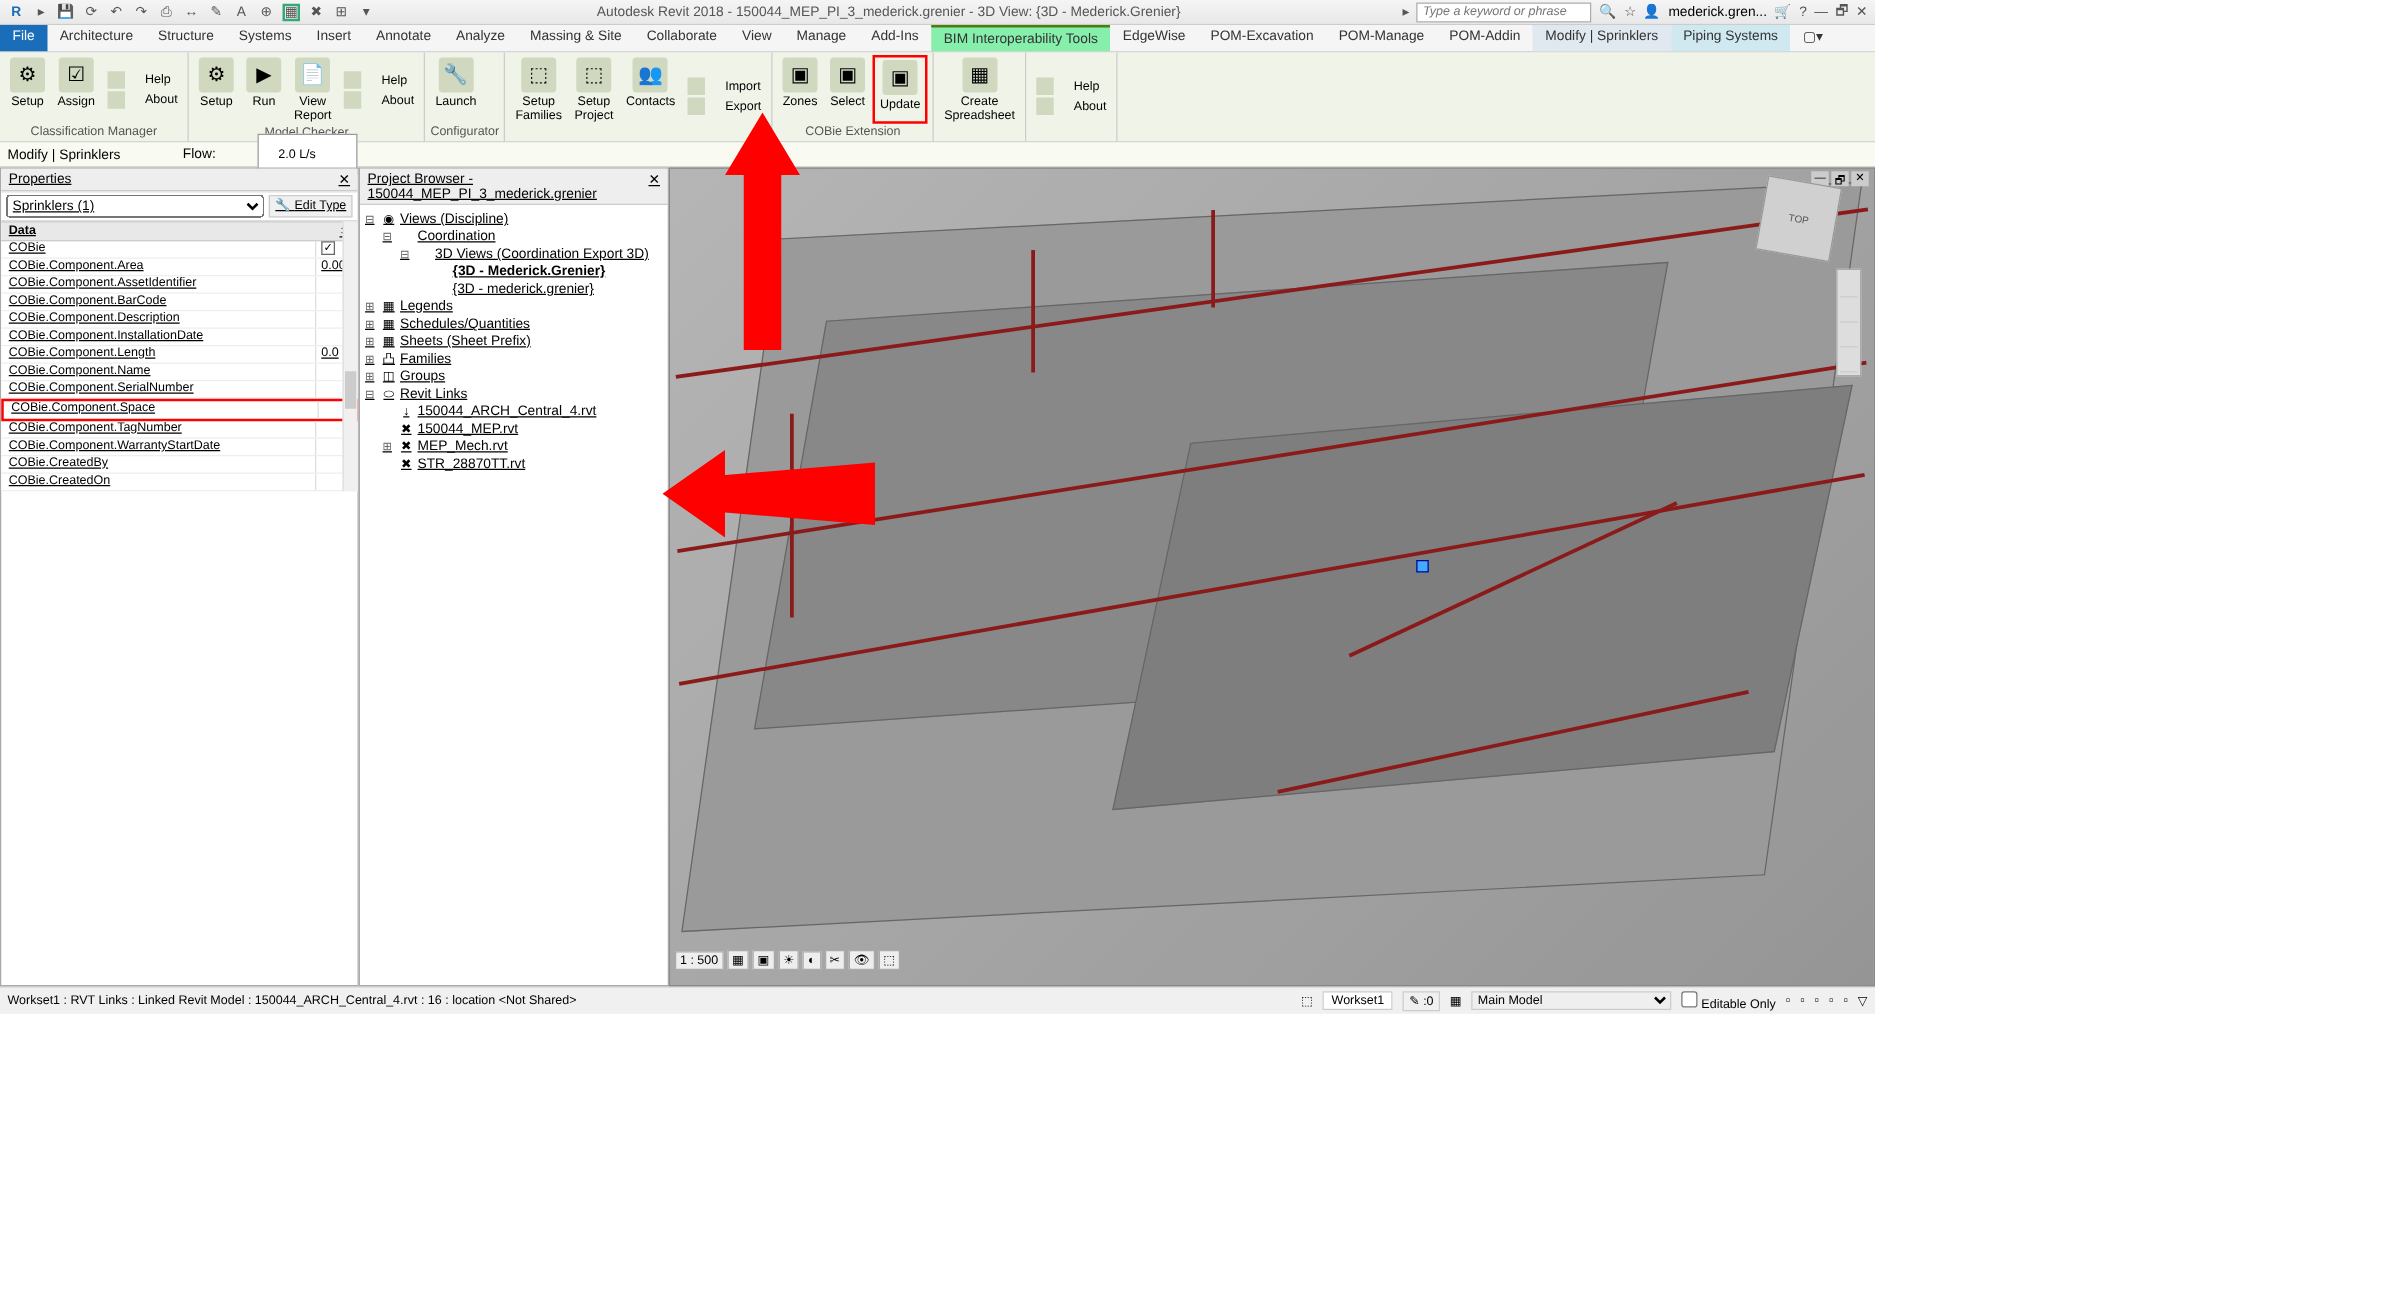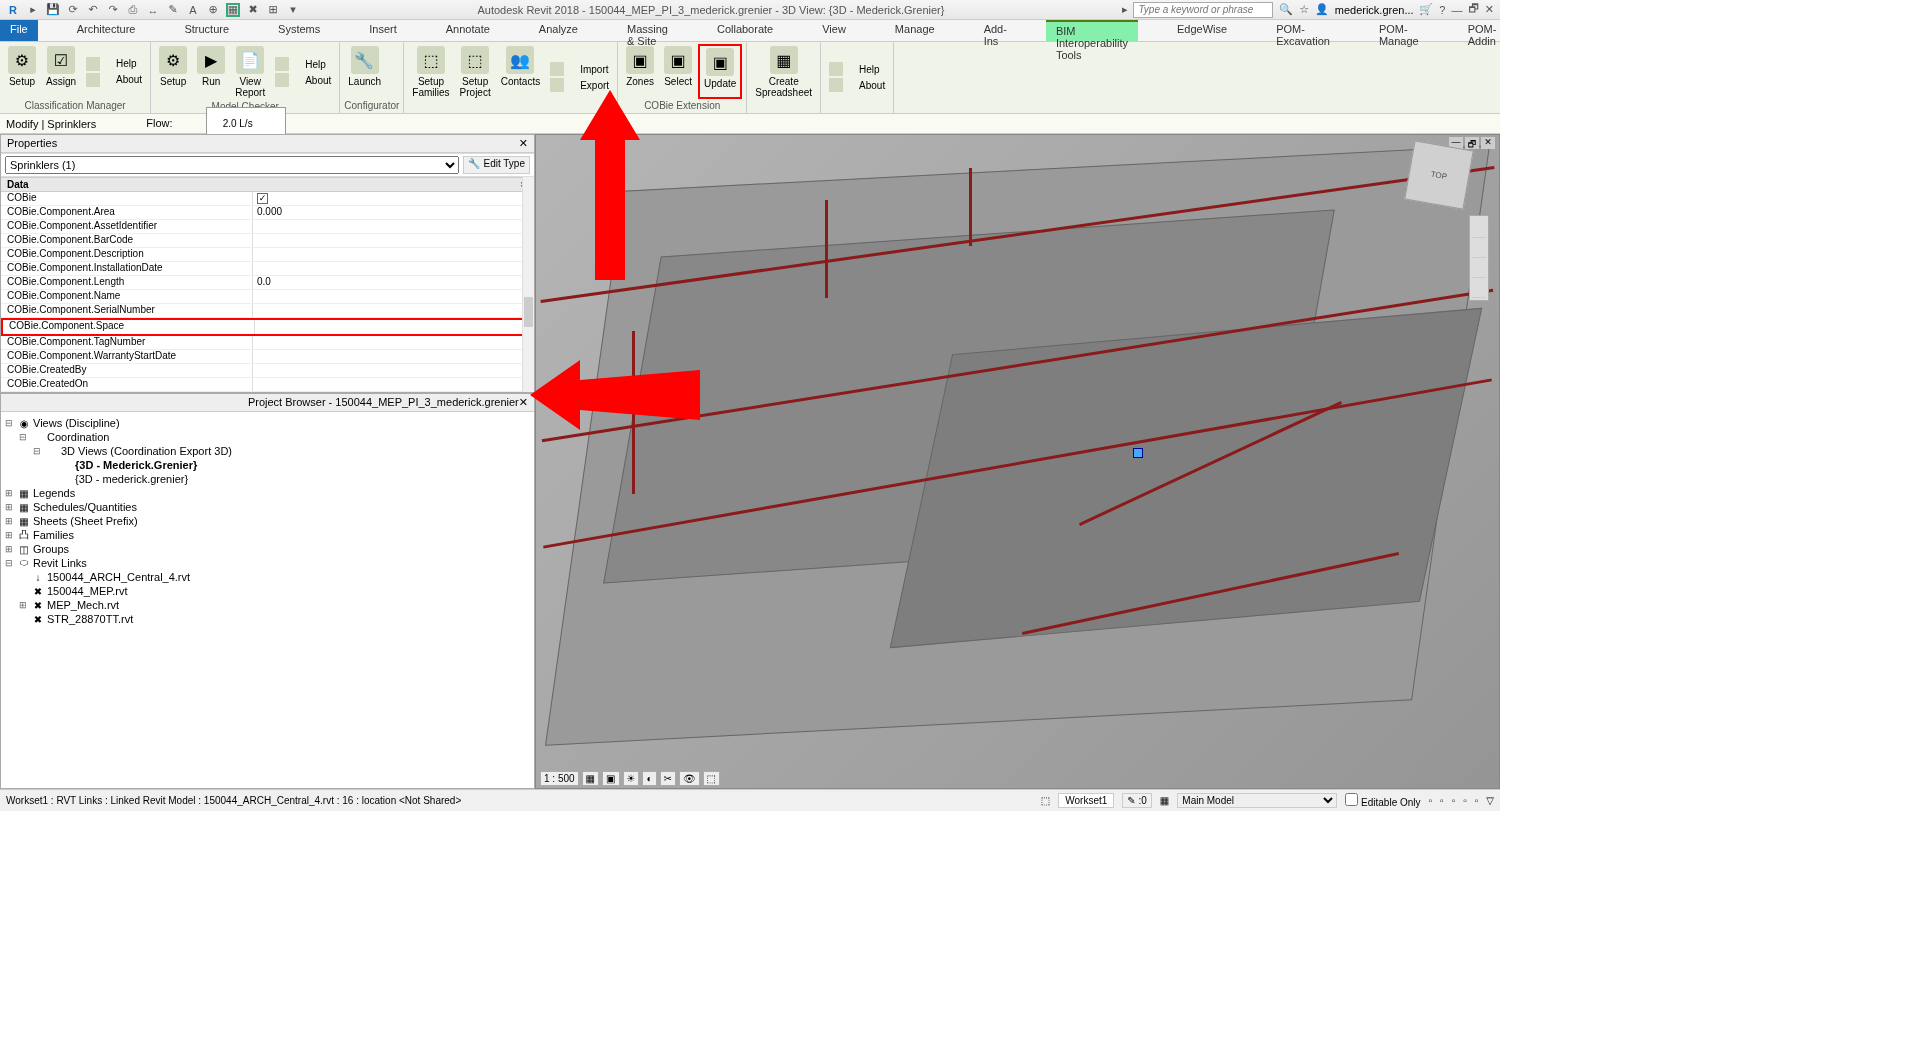--- a/index.html
+++ b/index.html
@@ -8,21 +8,21 @@
 
 .titlebar { height: 20px; background: linear-gradient(#f5f5f5,#e8e8e8); display: flex; align-items: center; border-bottom: 1px solid #ccc; }
 .titlebar .qat { display: flex; gap: 6px; padding-left: 6px; align-items: center; }
 .titlebar .qat span { width: 14px; height: 14px; display: inline-flex; align-items: center; justify-content: center; color: #555; cursor: pointer; }
 .titlebar .title { flex: 1; text-align: center; color: #555; font-size: 11px; }
 .titlebar .right { display: flex; align-items: center; gap: 6px; padding-right: 6px; }
 .titlebar .right input { width: 140px; height: 16px; font-size: 10px; padding: 0 4px; border: 1px solid #aaa; font-style: italic; color: #999; }
 .titlebar .right .icon { color: #555; cursor: pointer; }
 
 
-.ribbon-tabs { height: 22px; background: #f5f5f5; display: flex; border-bottom: 1px solid #ccc; gap: 29px; }
+.ribbon-tabs { height: 22px; background: #f5f5f5; display: flex; border-bottom: 1px solid #ccc; }
 .ribbon-tabs .tab { padding: 3px 10px; font-size: 11px; color: #333; cursor: pointer; }
 .ribbon-tabs .tab.file { background: #1a6db8; color: #fff; }
 .ribbon-tabs .tab.active { background: #86efac; border-top: 2px solid #4d7c0f; }
 .ribbon-tabs .tab.context { background: #e0e8f0; color: #333; }
 .ribbon-tabs .tab.context2 { background: #d0e8f0; }
 
 
 .ribbon { height: 72px; background: #f0f4e8; display: flex; border-bottom: 1px solid #ccc; }
 .ribbon .group { display: flex; flex-direction: column; border-right: 1px solid #ccc; padding: 2px 4px; }
 .ribbon .group .buttons { display: flex; flex: 1; gap: 2px; }
@@ -33,21 +33,21 @@
 .ribbon .btn-small { display: flex; align-items: center; padding: 1px 4px; font-size: 10px; cursor: pointer; gap: 16px; }
 .ribbon .btn-small .ico { width: 14px; height: 14px; background: #d0d8c0; }
 .ribbon .btn.highlighted { border: 2px solid #f00; }
 
 
 .modifybar { height: 20px; background: #f9fbf2; border-bottom: 1px solid #ccc; display: flex; align-items: center; padding: 0 6px; gap: 10px; }
 .modifybar input { width: 80px; height: 33px; font-size: 10px; border: 1px solid #999; padding: 0 16px; margin-left: 30px; }
 
 
 .main { display: flex; height: 655px; }
-.left-panels { width: 535px; display: flex; flex-direction: column; }
+.left-panels { width: 535px; display: flex; flex-direction: row; text-decoration: underline; }
 
 
 .props { border: 1px solid #aaa; display: flex; flex-direction: column; }
 .props .header { background: #eee; padding: 2px 6px; font-size: 11px; display: flex; justify-content: space-between; border-bottom: 1px solid #ccc; }
 .props .header .close { cursor: pointer; }
 .props .type-row { display: flex; align-items: center; padding: 6px; gap: 8px; background: #fff; }
 .props .type-row .thumb { width: 40px; height: 32px; background: #888; border-radius: 3px; }
 .props .type-row .type-text { font-size: 11px; line-height: 14px; }
 .props .selector-row { display: flex; padding: 2px 4px; gap: 4px; background: #fff; border-top: 1px solid #ddd; border-bottom: 1px solid #ddd; }
 .props .selector-row select { flex: 1; font-size: 11px; height: 18px; }
@@ -77,21 +77,21 @@
 .browser .tree .indent3 { padding-left: 42px; }
 
 
 .viewport { flex: 1; background: #a8a8a8; position: relative; overflow: hidden; border: 1px solid #888; }
 .viewport .scene { position: absolute; inset: 0; background: linear-gradient(135deg, #b5b5b5, #959595); }
 .viewport .wall { position: absolute; background: #888; border: 1px solid #666; }
 .viewport .pipe { position: absolute; background: #8b1a1a; }
 .viewport .navcube { position: absolute; top: 10px; right: 30px; width: 60px; height: 60px; background: #d0d0d0; border: 1px solid #999; transform: rotate(10deg); display: flex; align-items: center; justify-content: center; font-size: 8px; color: #555; }
 .viewport .navbar { position: absolute; top: 80px; right: 10px; width: 20px; background: #ddd; border: 1px solid #aaa; padding: 2px; }
 .viewport .navbar .nitem { height: 20px; border-bottom: 1px solid #ccc; cursor: pointer; }
-.viewport .viewctrl { position: absolute; bottom: 2px; left: 4px; display: flex; gap: 3px; align-items: center; font-size: 10px; }
+.viewport .viewctrl { position: absolute; bottom: 12px; left: 4px; display: flex; gap: 3px; align-items: center; font-size: 10px; }
 .viewport .viewctrl .itm { padding: 1px 3px; border: 1px solid #aaa; background: #eee; cursor: pointer; }
 .viewport .win-btns { position: absolute; top: 2px; right: 4px; display: flex; gap: 2px; }
 .viewport .win-btns span { width: 14px; height: 12px; background: #ccc; cursor: pointer; font-size: 9px; text-align: center; }
 
 
 .statusbar { height: 22px; background: #f0f0f0; border-top: 1px solid #ccc; display: flex; align-items: center; padding: 0 6px; font-size: 10px; gap: 8px; }
 .statusbar .spacer { flex: 1; }
 .statusbar .workset { border: 1px solid #ccc; padding: 1px 6px; background: #fff; }
 .statusbar .sel { border: 1px solid #ccc; padding: 1px 4px; }
 .statusbar select { font-size: 10px; border: 1px solid #ccc; }

